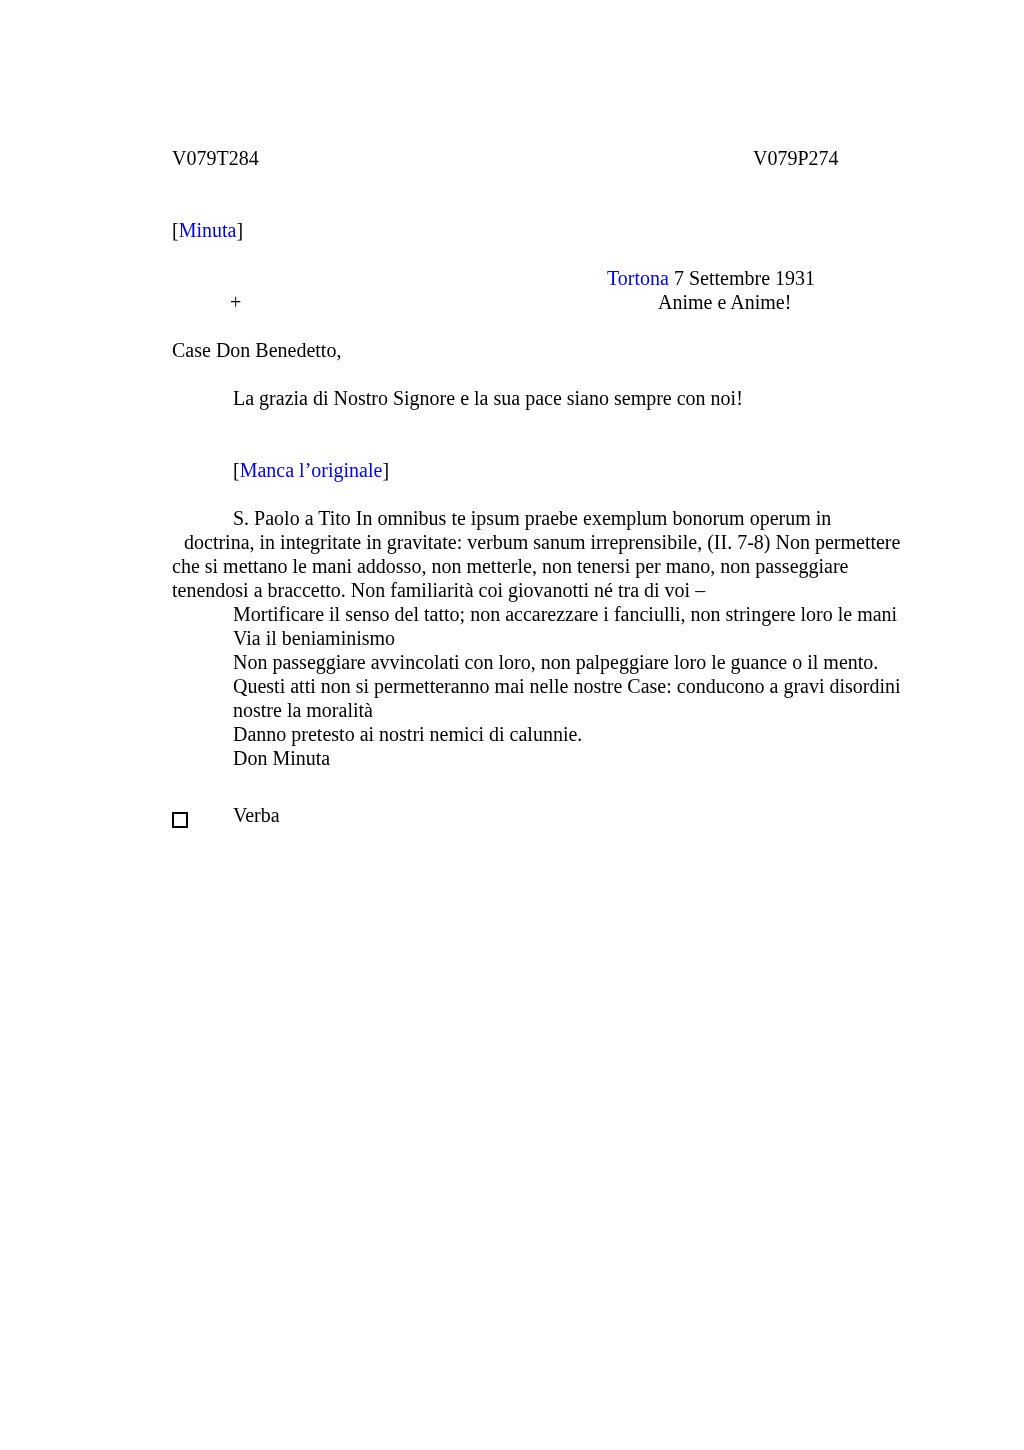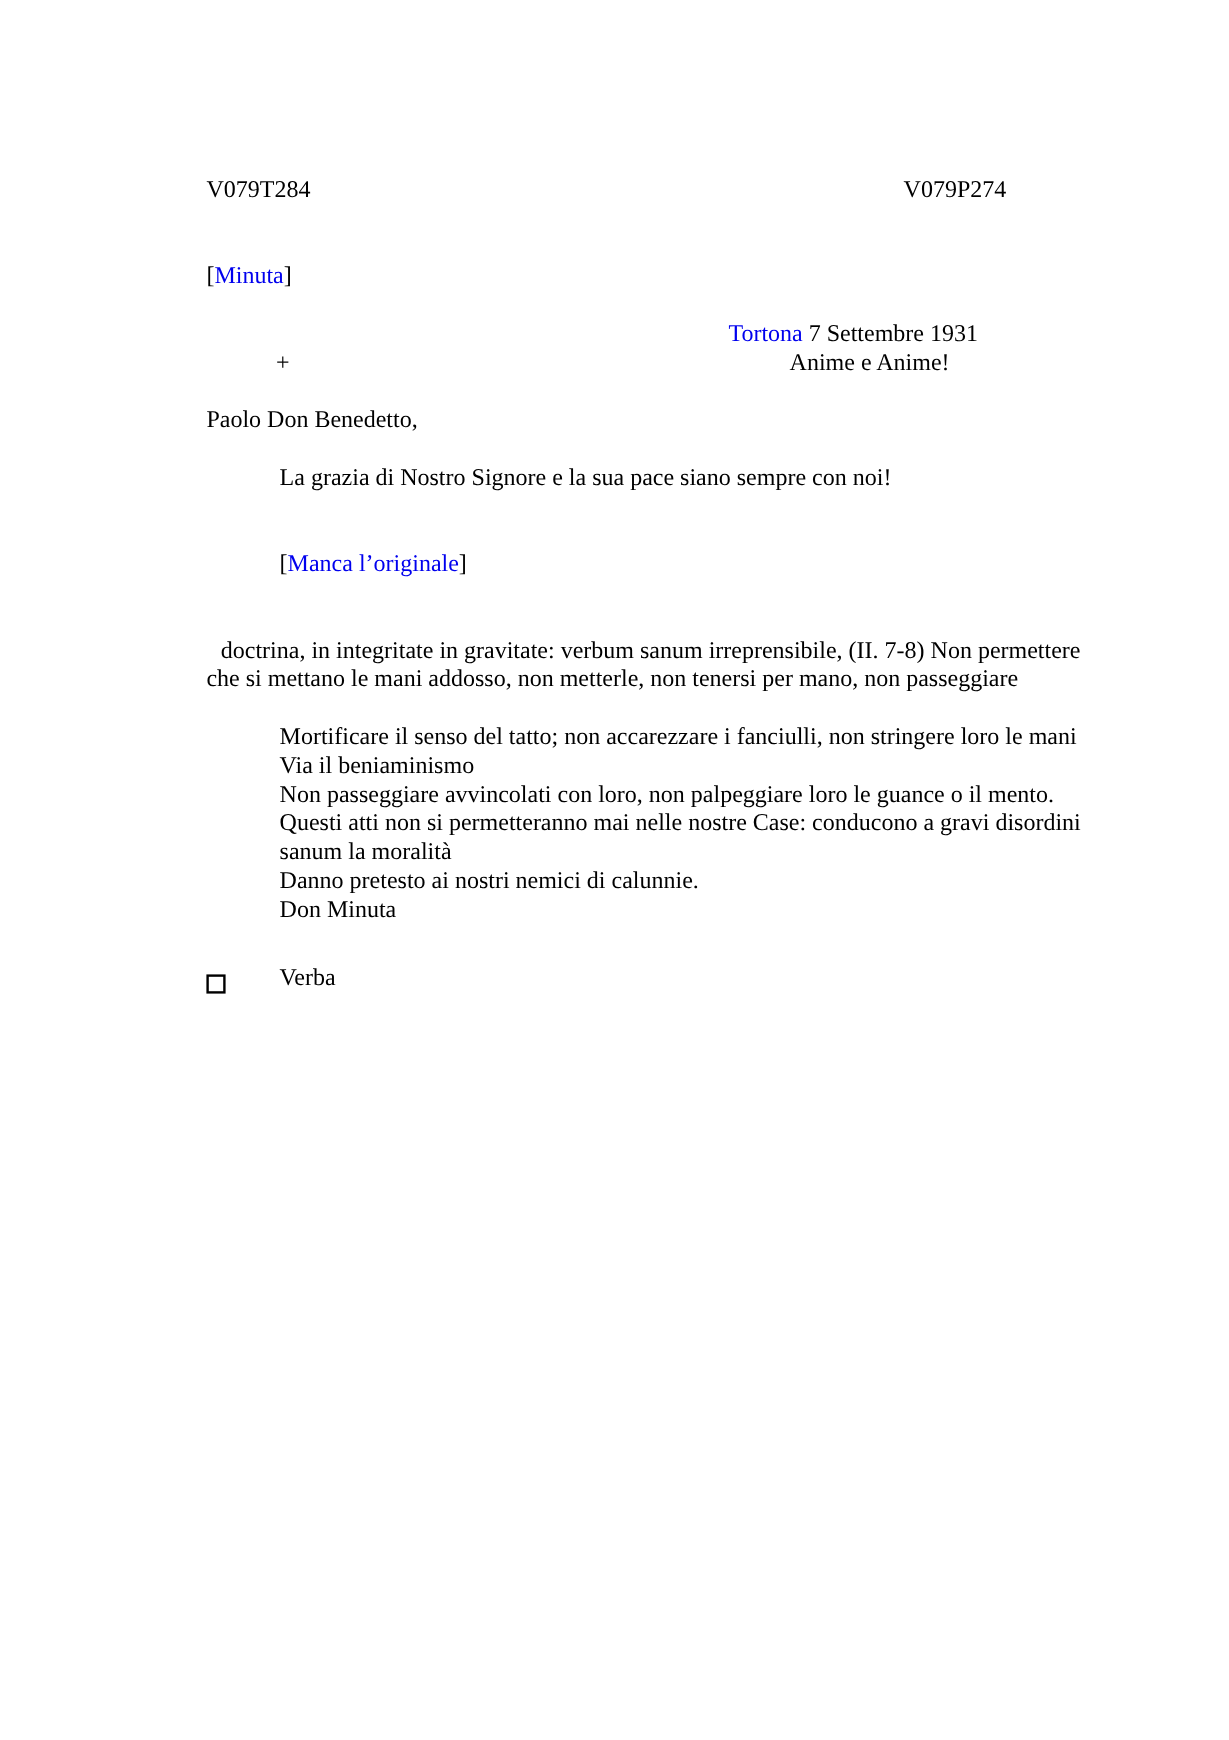--- a/index.html
+++ b/index.html
@@ -56,34 +56,36 @@
     <div class="line" style="top:146px; left:0;">V079T284</div>
     <div class="line" style="top:146px; left:581px;">V079P274</div>
 
     <div class="line" style="top:218px; left:0;"><span>[</span><a class="blue">Minuta</a><span>]</span></div>
 
     <div class="line" style="top:266px; left:435px;"><a class="blue">Tortona</a><span> 7 Settembre 1931</span></div>
 
     <div class="line" style="top:290px; left:58px;">+</div>
     <div class="line" style="top:290px; left:486px;">Anime e Anime!</div>
 
-    <div class="line" style="top:338px; left:0;">Paolo Don Benedetto,</div>
+    <div class="line" style="top:338px; left:0;">Case Don Benedetto,</div>
 
     <div class="line" style="top:386px; left:61px;">La grazia di Nostro Signore e la sua pace siano sempre con noi!</div>
 
     <div class="line" style="top:458px; left:61px;"><span>[</span><a class="blue">Manca l’originale</a><span>]</span></div>
 
+    <div class="line" style="top:506px; left:61px;">S. Paolo a Tito In omnibus te ipsum praebe exemplum bonorum operum in</div>
     <div class="line" style="top:530px; left:12px;">doctrina, in integritate in gravitate: verbum sanum irreprensibile, (II. 7-8) Non permettere</div>
     <div class="line" style="top:554px; left:0;">che si mettano le mani addosso, non metterle, non tenersi per mano, non passeggiare</div>
+    <div class="line" style="top:578px; left:0;">tenendosi a braccetto. Non familiarità coi giovanotti né tra di voi –</div>
 
     <div class="line" style="top:602px; left:61px;">Mortificare il senso del tatto; non accarezzare i fanciulli, non stringere loro le mani</div>
     <div class="line" style="top:626px; left:61px;">Via il beniaminismo</div>
     <div class="line" style="top:674px; left:61px;">Questi atti non si permetteranno mai nelle nostre Case: conducono a gravi disordini</div>
     <div class="line" style="top:650px; left:61px;">Non passeggiare avvincolati con loro, non palpeggiare loro le guance o il mento.</div>
-    <div class="line" style="top:698px; left:61px;">sanum la moralità</div>
+    <div class="line" style="top:698px; left:61px;">nostre la moralità</div>
     <div class="line" style="top:722px; left:61px;">Danno pretesto ai nostri nemici di calunnie.</div>
     <div class="line" style="top:746px; left:61px;">Don Minuta</div>
     <div class="line" style="top:770px; left:61px;margin-top:33px;">Verba</div>
 
     <span class="square" style="top:812px; left:0;"></span>
 
   </div>
 </div>
 
 </body></html>

